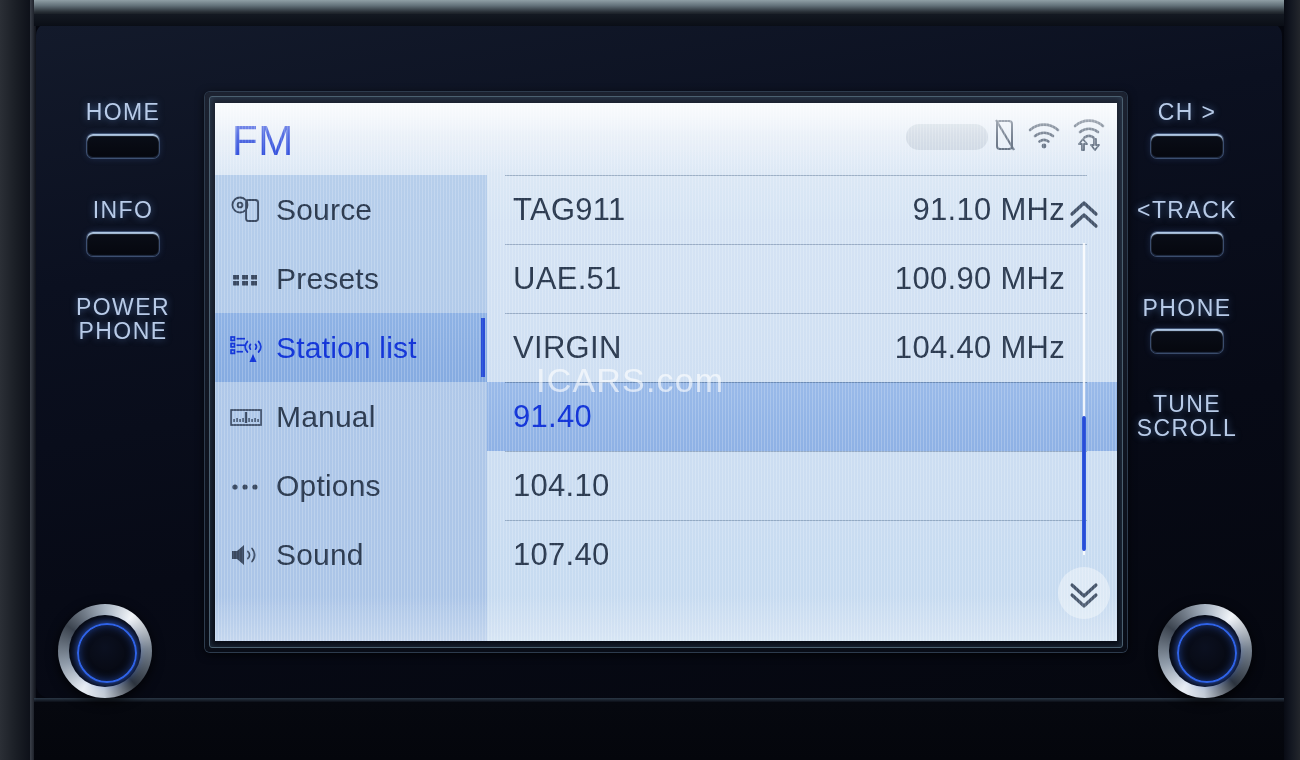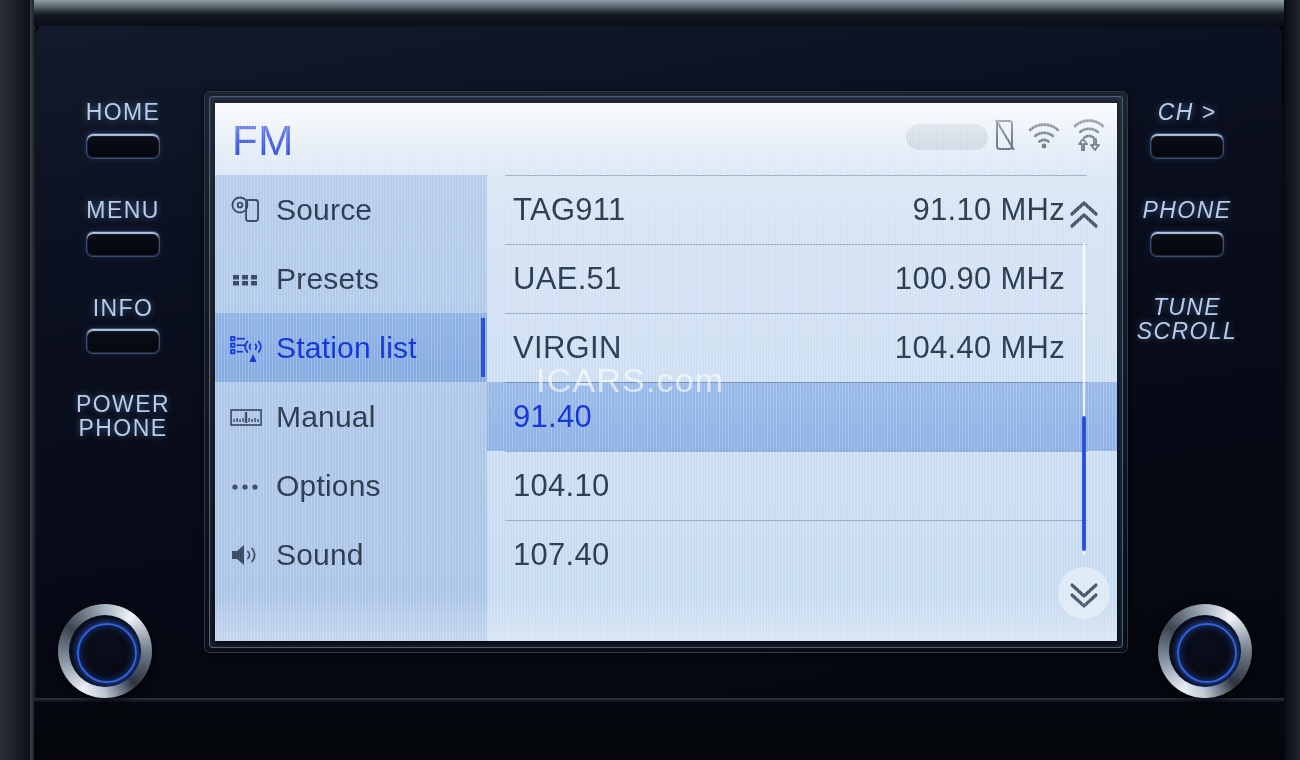--- a/index.html
+++ b/index.html
@@ -171,21 +171,21 @@
   
   .wm{
     position:absolute;left:321px;top:258px;z-index:20;pointer-events:none;
     font-size:34px;letter-spacing:1.2px;color:rgba(255,255,255,.62);
     font-family:"Liberation Sans",sans-serif;
   }
 
   
   .btncol{position:absolute;z-index:12;width:150px;text-align:center;}
   .btncol.left{left:48px;top:100px;}
-  .btncol.right{right:38px;top:100px;font-style:italic;}
+  .btncol.right{right:38px;top:100px;}
   .bgrp{margin-bottom:40px;}
   .bl{
     font-size:23px;color:#b8cbe8;letter-spacing:1.4px;margin-bottom:9px;
     text-shadow:0 0 7px rgba(110,160,230,.55);line-height:1.08;
   }
   .bkey{
     width:72px;height:24px;margin:0 auto;border-radius:6px;
     background:linear-gradient(180deg,#0a0e18 0%,#05070e 100%);
     box-shadow:
       inset 0 2px 1px rgba(190,215,245,.92),
@@ -431,39 +431,39 @@
     <div class="glare"></div>
     <div class="glare-b"></div>
   </div>
 
   <div class="btncol left">
     <div class="bgrp">
       <div class="bl">HOME</div>
       <div class="bkey"></div>
     </div>
     <div class="bgrp">
-      <div class="bl">MENU</div>
-      <div class="bkey"></div>
-    </div>
-    <div class="bgrp">
       <div class="bl">INFO</div>
       <div class="bkey"></div>
     </div>
     <div class="bl two">
       <div>POWER</div>
       <div>PHONE</div>
     </div>
   </div>
 
   <div class="btncol right">
     <div class="bgrp">
       <div class="bl">CH &gt;</div>
       <div class="bkey"></div>
     </div>
     <div class="bgrp">
+      <div class="bl">&lt;TRACK</div>
+      <div class="bkey"></div>
+    </div>
+    <div class="bgrp">
       <div class="bl">PHONE</div>
       <div class="bkey"></div>
     </div>
     <div class="bl two">
       <div>TUNE</div>
       <div>SCROLL</div>
     </div>
   </div>
 
   <div class="knob kl">

